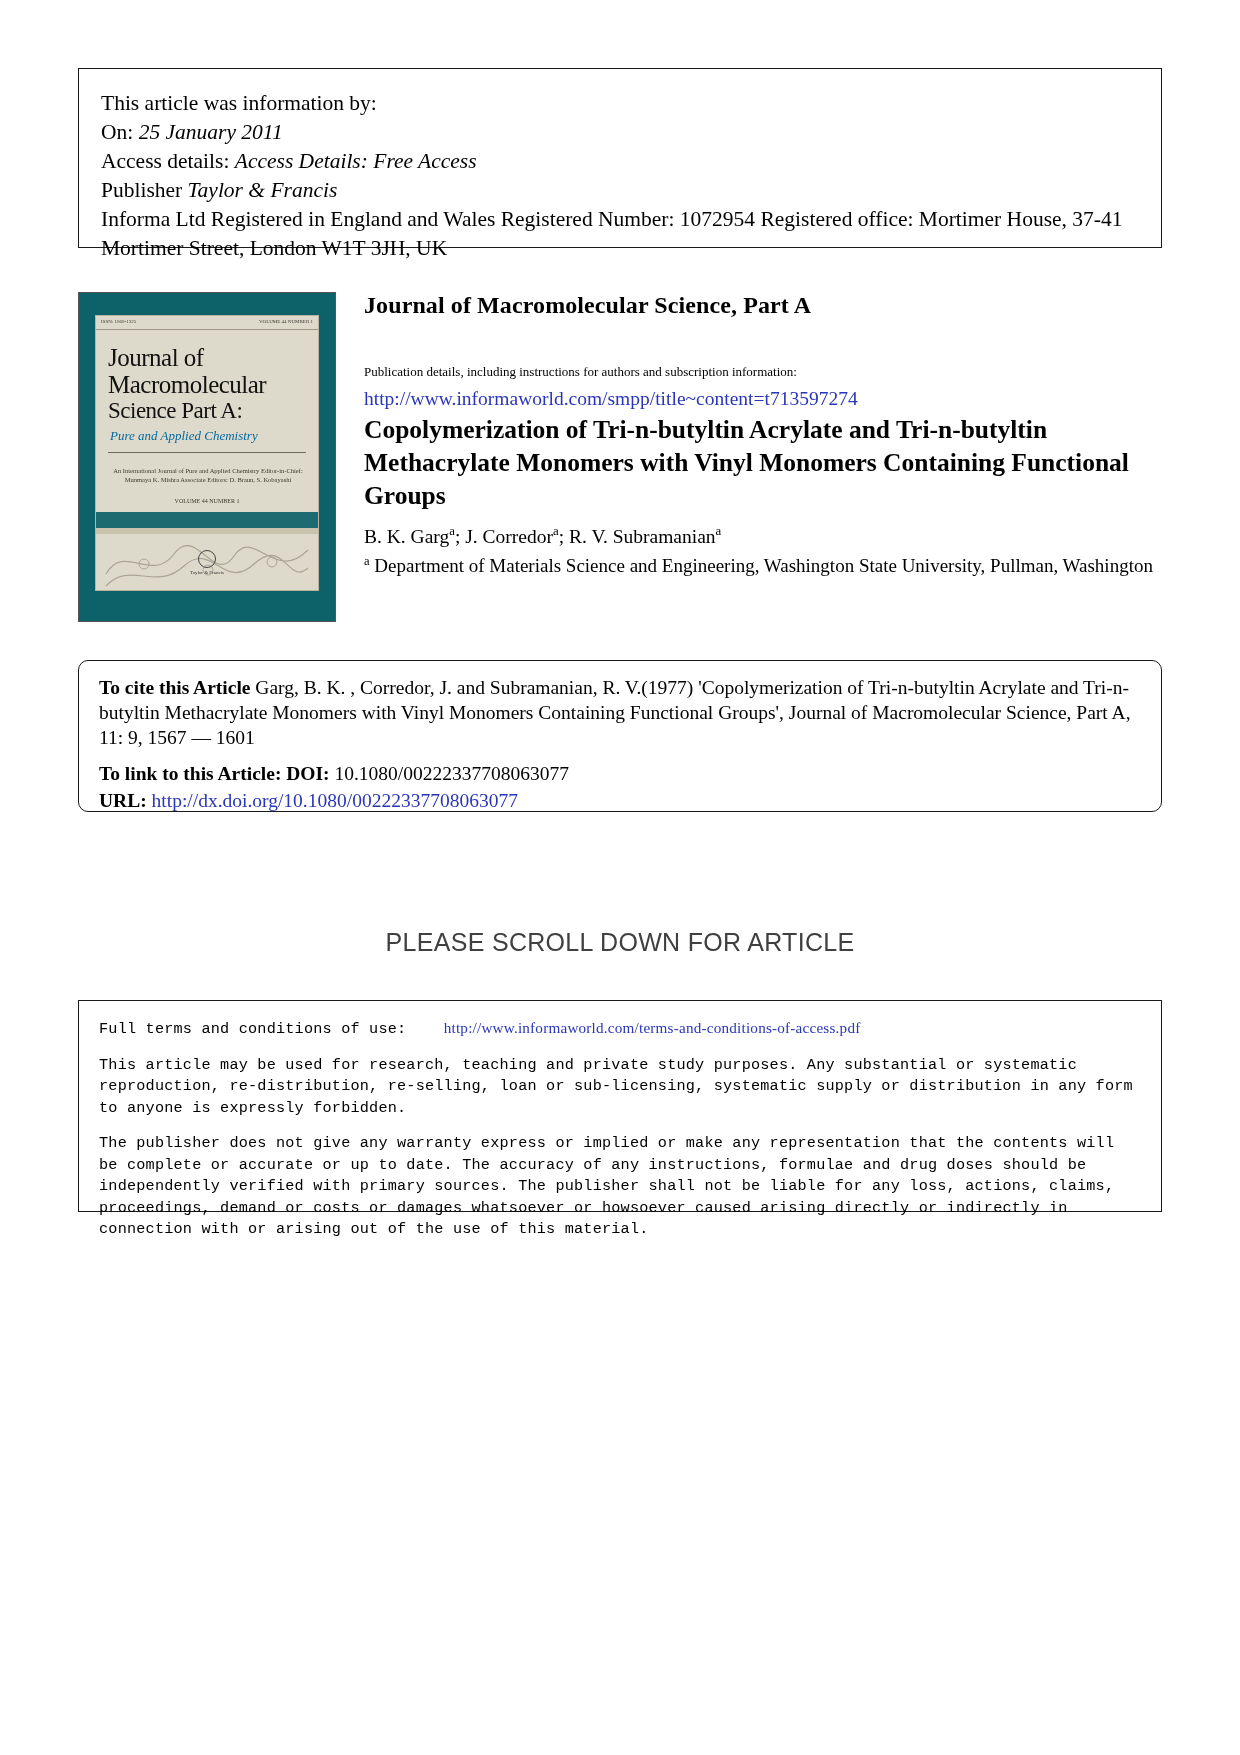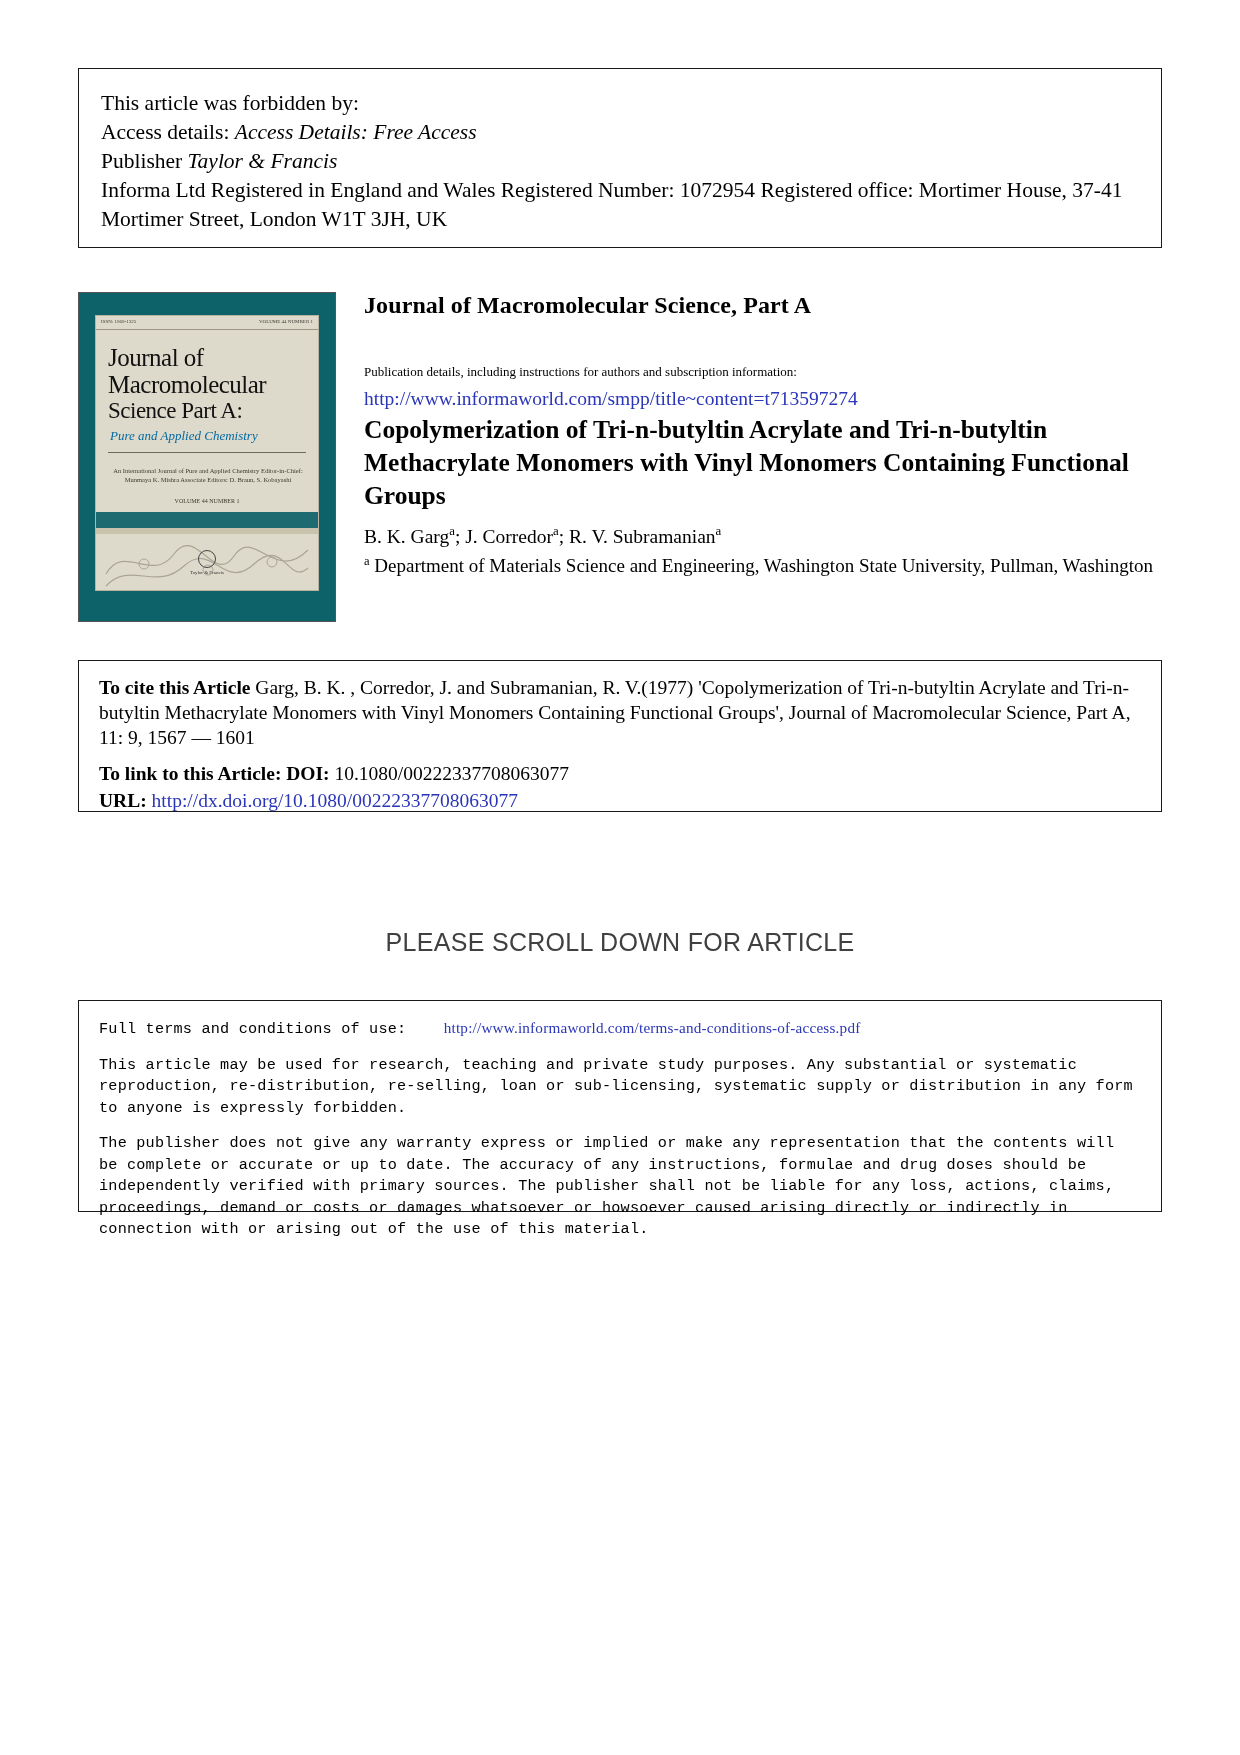--- a/index.html
+++ b/index.html
@@ -224,20 +224,21 @@
   }
   sup { font-size: 0.66em; vertical-align: super; }
 
   
   #cite-box {
     left: 78px;
     top: 660px;
     width: 1084px;
     height: 152px;
     padding: 14px 20px 0 20px;
+    border-radius: 10px;
   }
   #cite-box .cite-para {
     font-size: 19.5px;
     line-height: 25px;
     margin: 0 0 10px 0;
   }
   #cite-box .lbl { font-weight: bold; }
   #cite-box .doi-line,
   #cite-box .url-line {
     font-size: 19.5px;
@@ -275,21 +276,25 @@
   #terms-box .mono.last { margin-bottom: 0; }
   #terms-box a.link { font-family: Liberation Serif, serif; margin-left: 28px; }
 </style>
 </head>
 <body>
 
 <div class="page">
 
   <div class="box" id="download-box">
     <div class="line">
-      <span>This article was forbidden by:</span>
+      <span>This article was information by:</span>
+    </div>
+    <div class="line">
+      <span>On:</span>
+      <span class="ital">25 January 2011</span>
     </div>
     <div class="line">
       <span>Access details:</span>
       <span class="ital">Access Details: Free Access</span>
     </div>
     <div class="line">
       <span>Publisher</span>
       <span class="ital">Taylor &amp; Francis</span>
     </div>
     <div class="line wrap">Informa Ltd Registered in England and Wales Registered Number: 1072954 Registered office: Mortimer House, 37-41 Mortimer Street, London W1T 3JH, UK</div>

